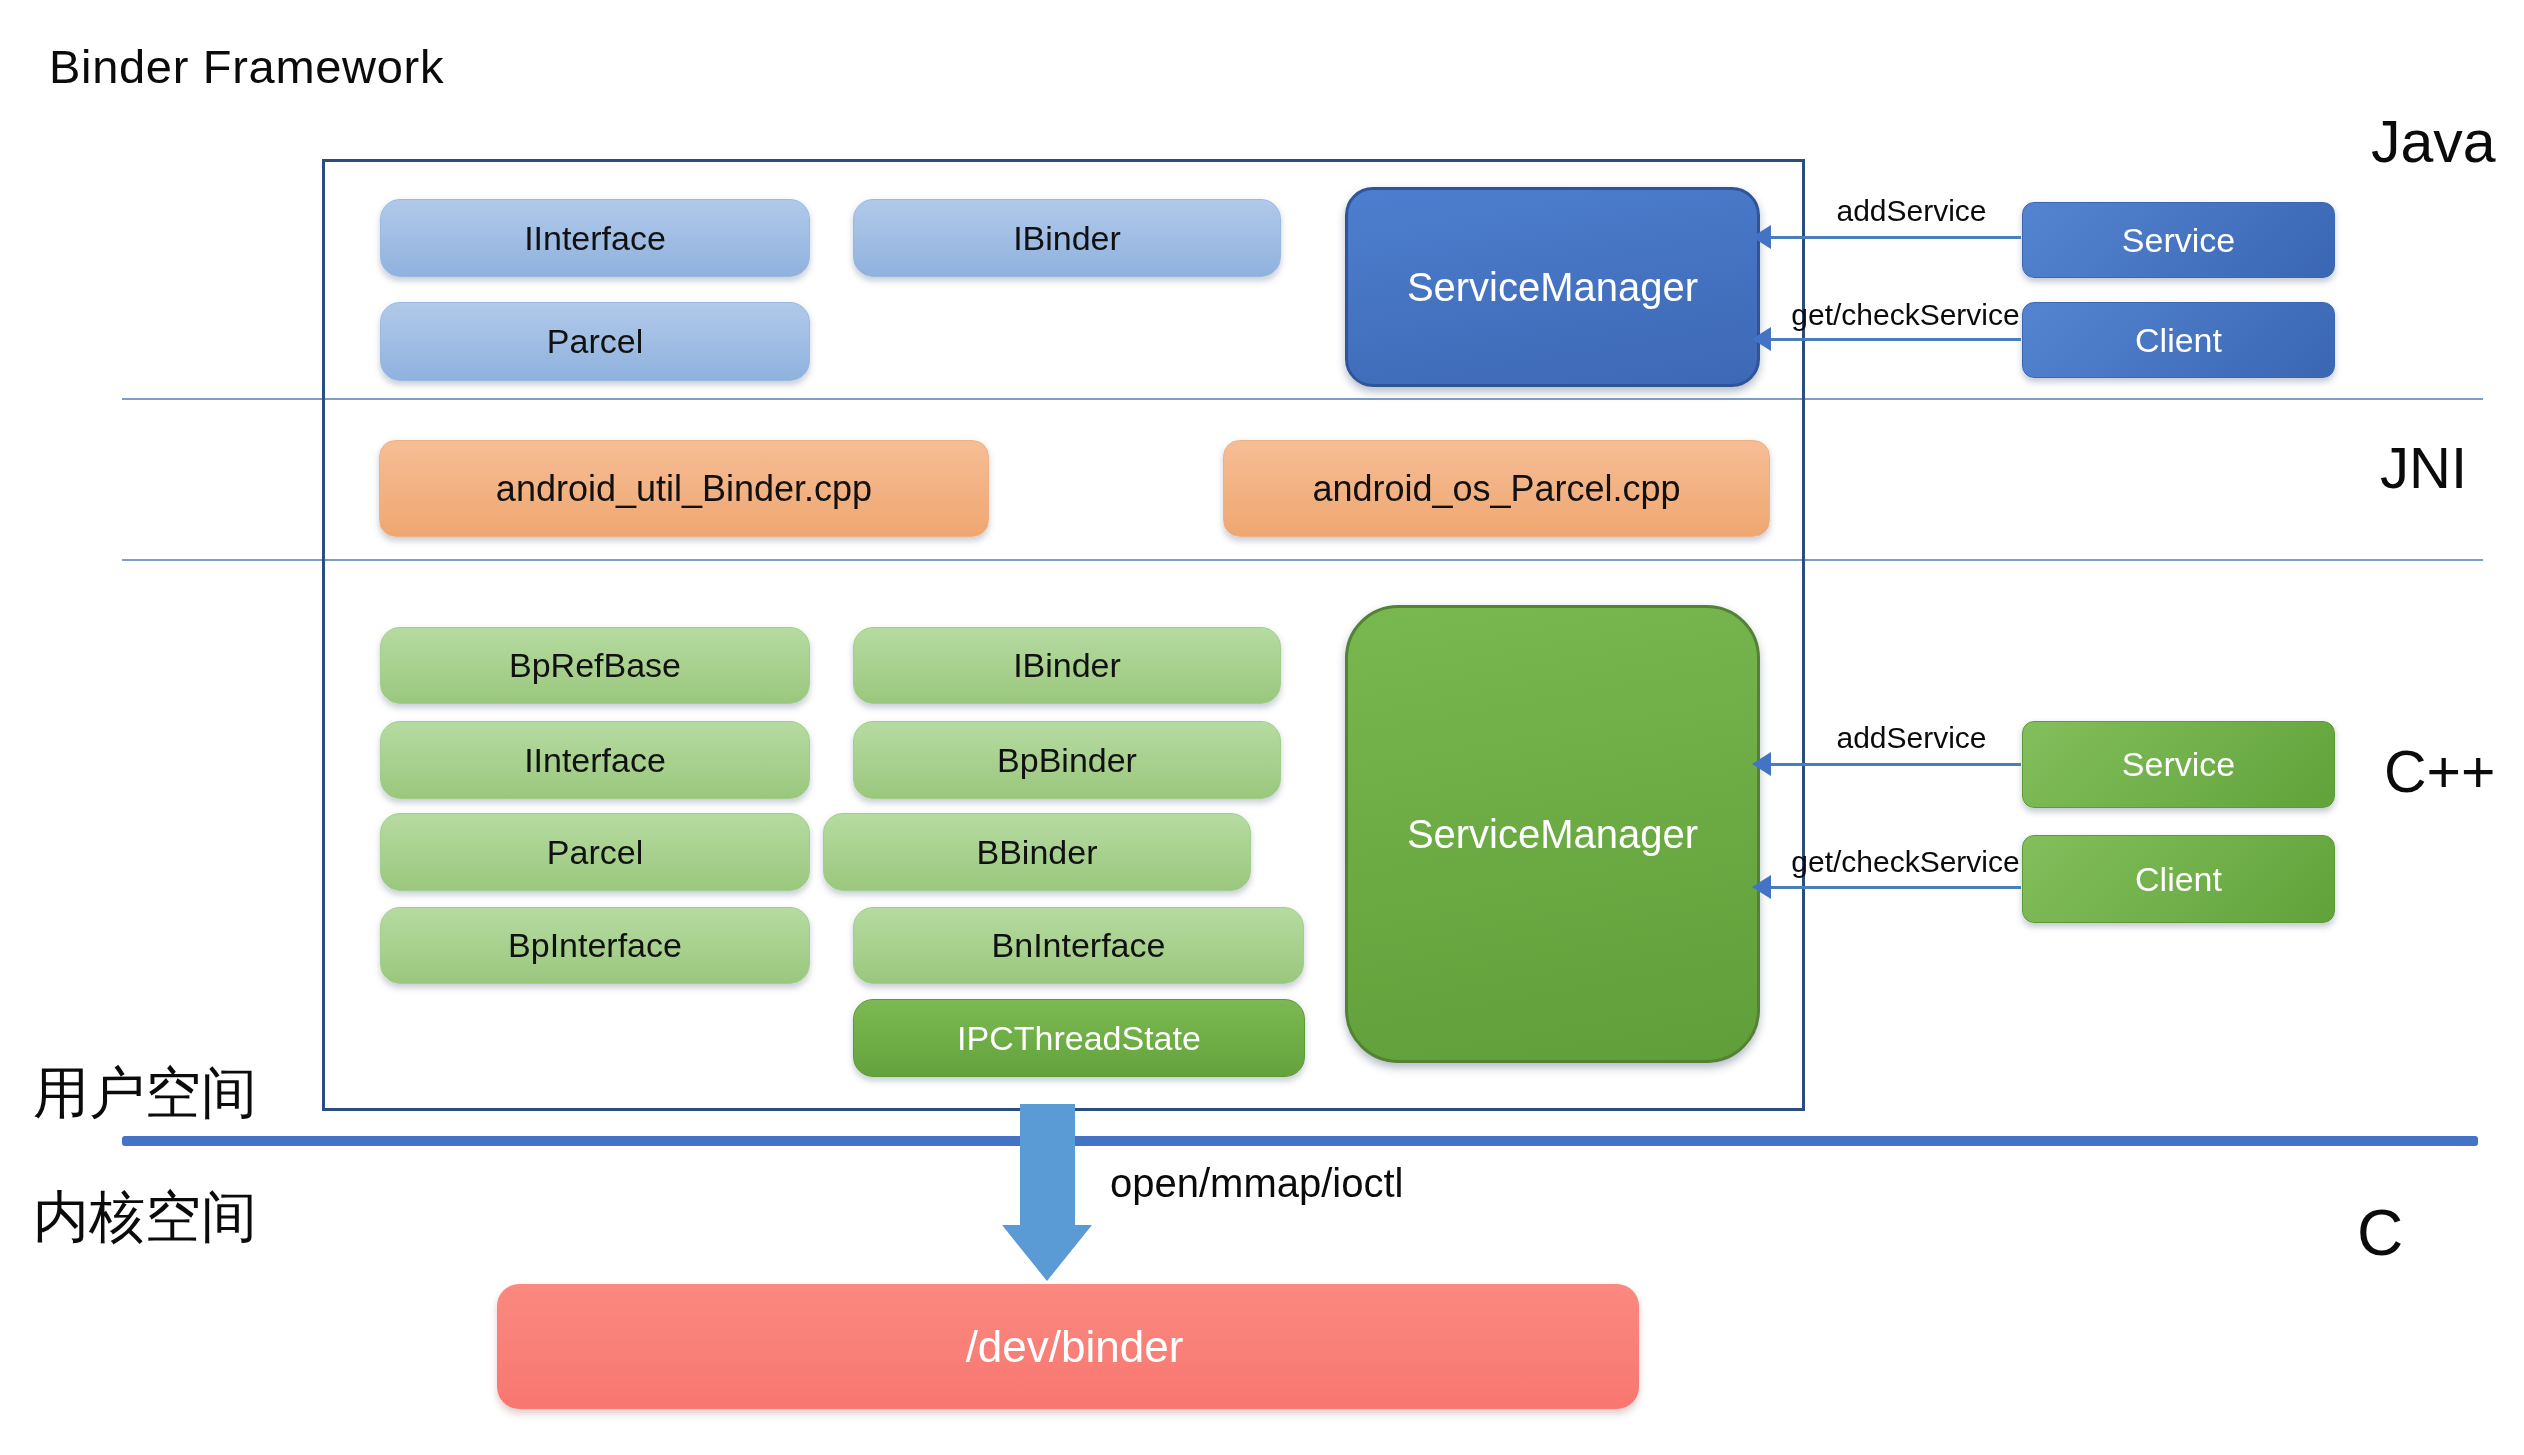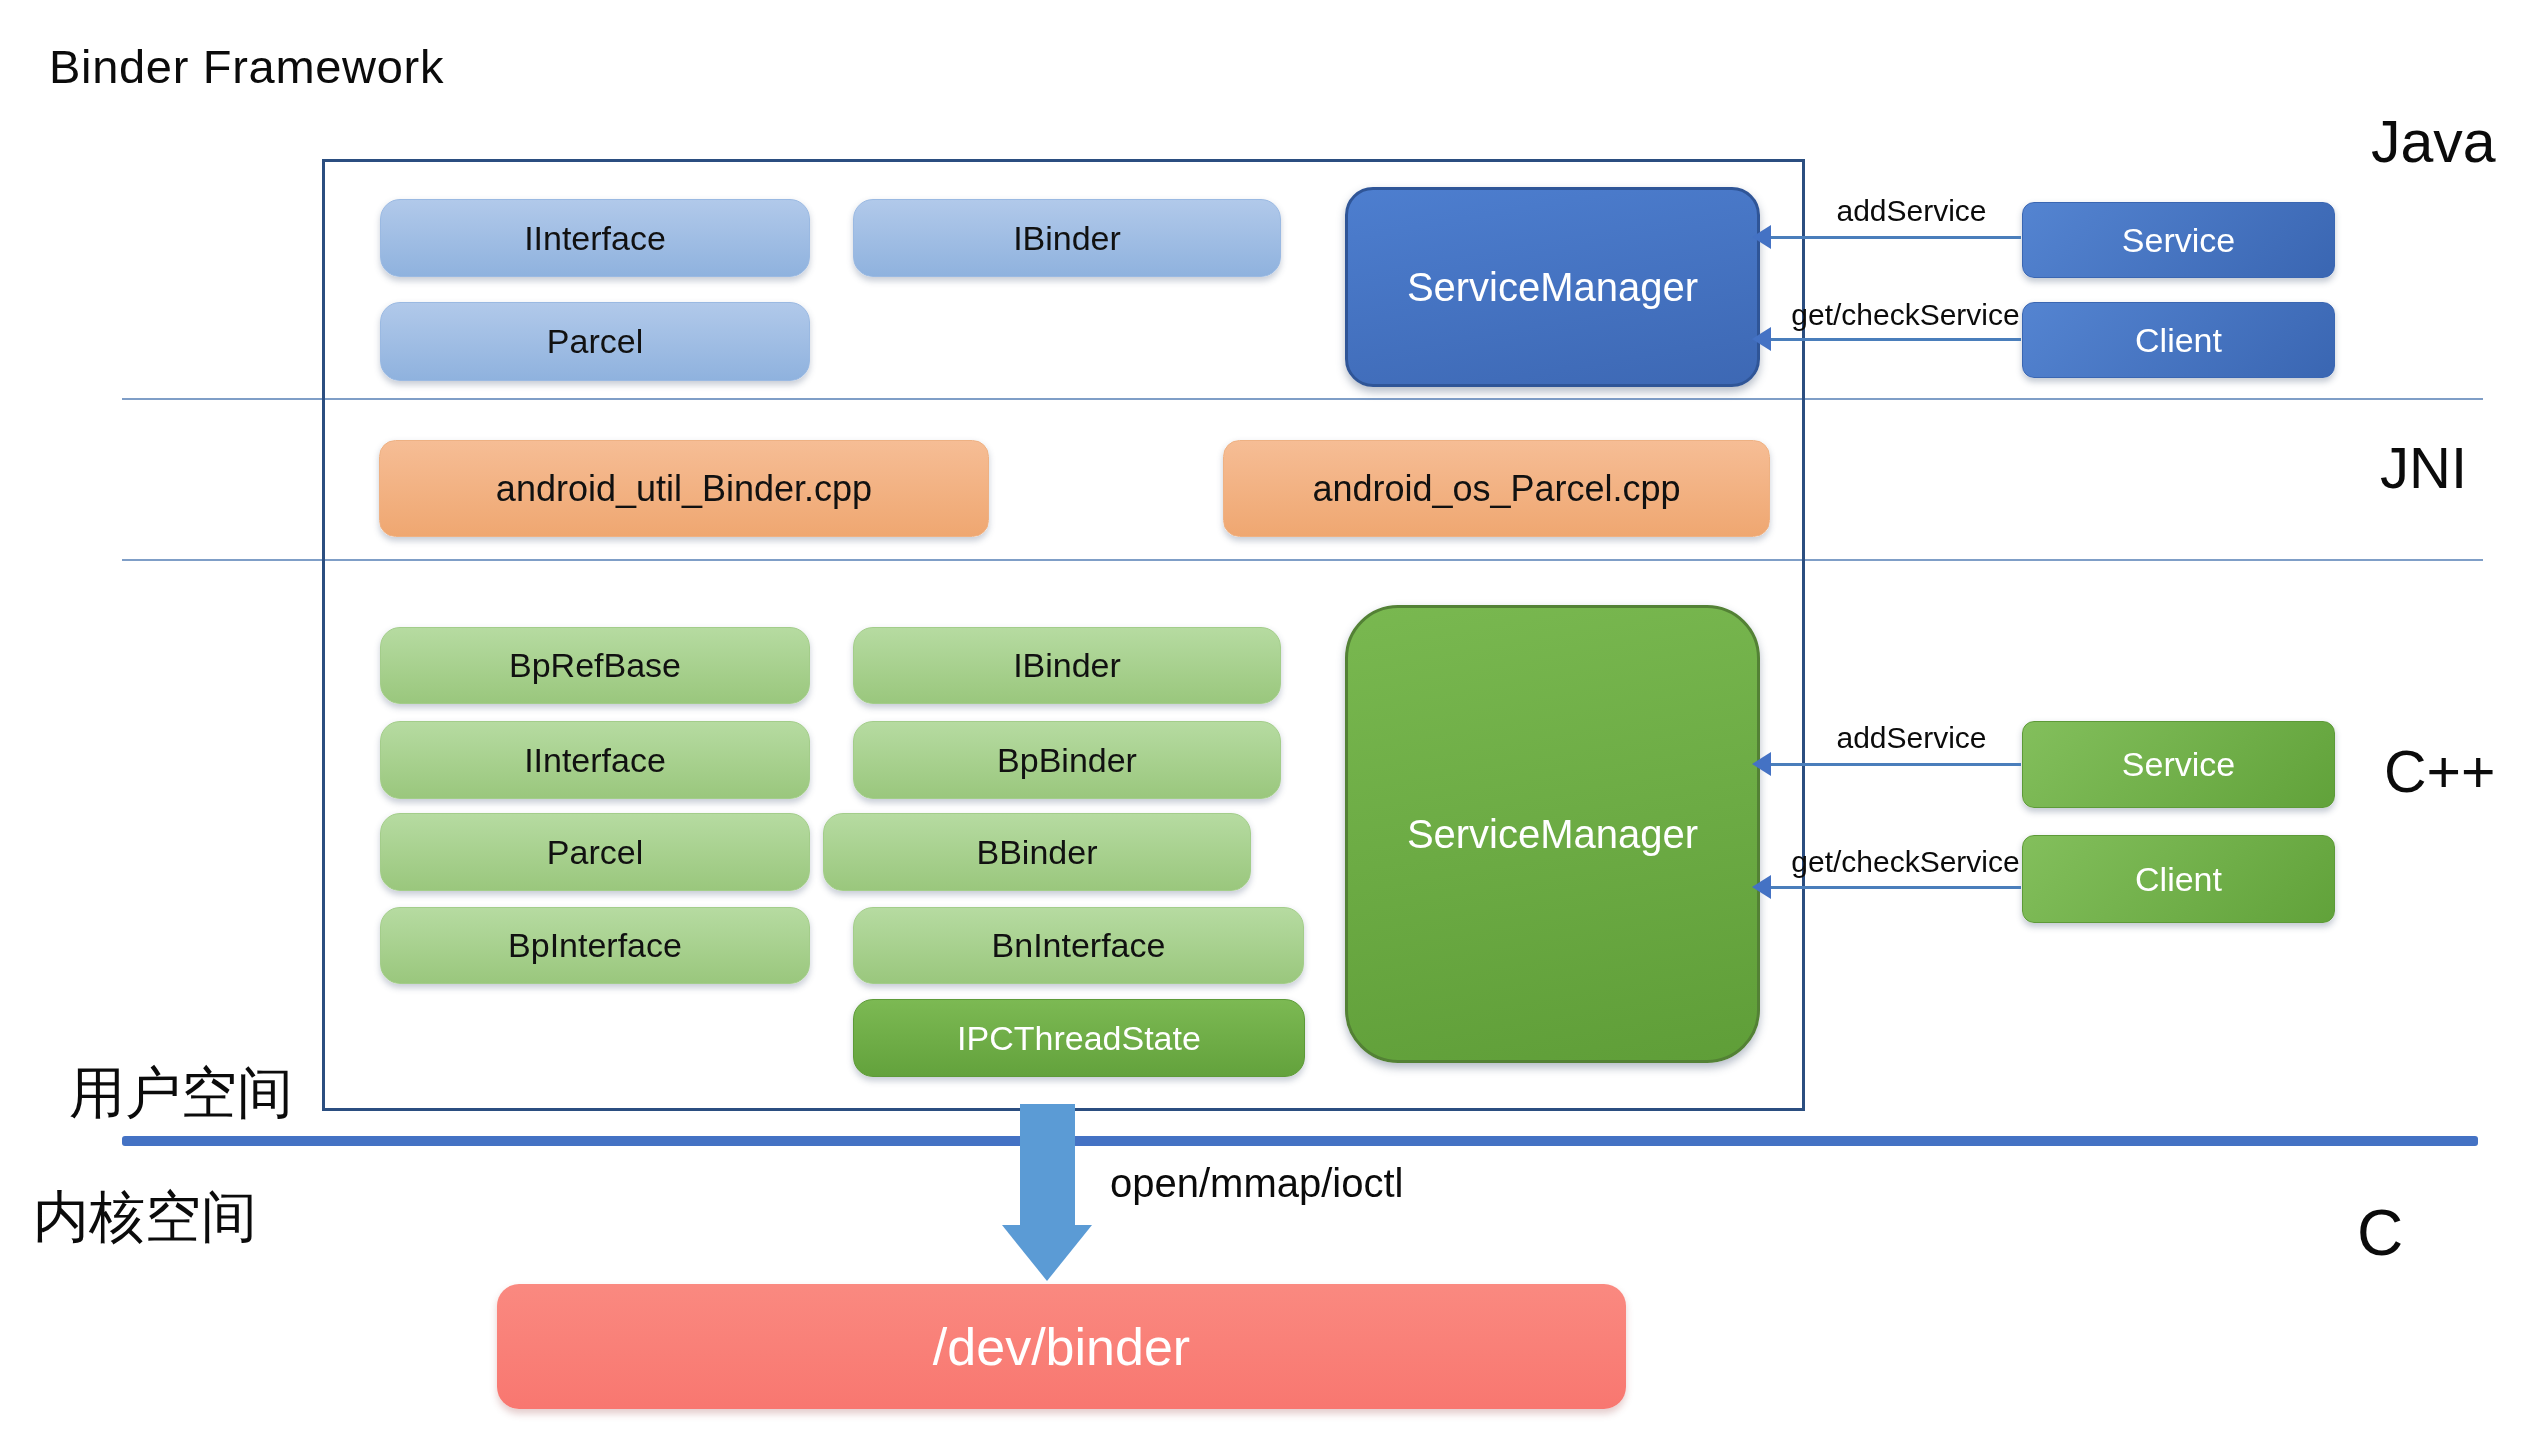--- a/index.html
+++ b/index.html
@@ -39,22 +39,22 @@
   .arrow-head-left{width:0;height:0;border-top:12.6px solid transparent;
                    border-bottom:12.6px solid transparent;border-right:19px solid #4472c4;}
   .arrow-label{font-size:30px;color:#0b0b0b;text-align:center;margin-top:9px;}
 
   .big-arrow-shaft{background:#5b9bd5;}
   .big-arrow-head{width:0;height:0;border-left:45px solid transparent;
                   border-right:45px solid transparent;border-top:56px solid #5b9bd5;}
 
   .dev-binder{display:flex;align-items:center;justify-content:center;
               background:linear-gradient(180deg,#fa8980 0%,#f87770 100%);
-              border-radius:22px;color:#fff;font-size:52px;
-              box-shadow:0 4.4px 7.4px rgba(150,60,60,0.25);}
+              border-radius:22px;color:#fff;font-size:44px;
+              box-shadow:0 4.4px 7.4px rgba(150,60,60,0.25);padding-left:13px;}
 
   .lang-label{font-size:59px;color:#0b0b0b;}
   .space-label{font-size:56px;color:#0b0b0b;}
   .syscall-label{font-size:40px;color:#0b0b0b;}
 </style>
 </head>
 <body>
 
 <div id="canvas">
 
@@ -114,17 +114,17 @@
 
   <div class="abs syscall-label" style="left:1110px;top:1161px;">open/mmap/ioctl</div>
 
   <div class="abs dev-binder" style="left:497px;top:1284px;width:1129px;height:125px;">/dev/binder</div>
 
   <div class="abs lang-label" style="left:2371px;top:108px;">Java</div>
   <div class="abs lang-label" style="left:2380px;top:434px;font-size:58px;">JNI</div>
   <div class="abs lang-label" style="left:2384px;top:738px;">C++</div>
   <div class="abs lang-label" style="left:2357px;top:1196px;font-size:64px;">C</div>
 
-  <div class="abs space-label" style="left:33px;top:1056px;margin-left:36px;">用户空间</div>
+  <div class="abs space-label" style="left:33px;top:1056px;">用户空间</div>
   <div class="abs space-label" style="left:33px;top:1180px;">内核空间</div>
 
 </div>
 
 
 </body></html>

